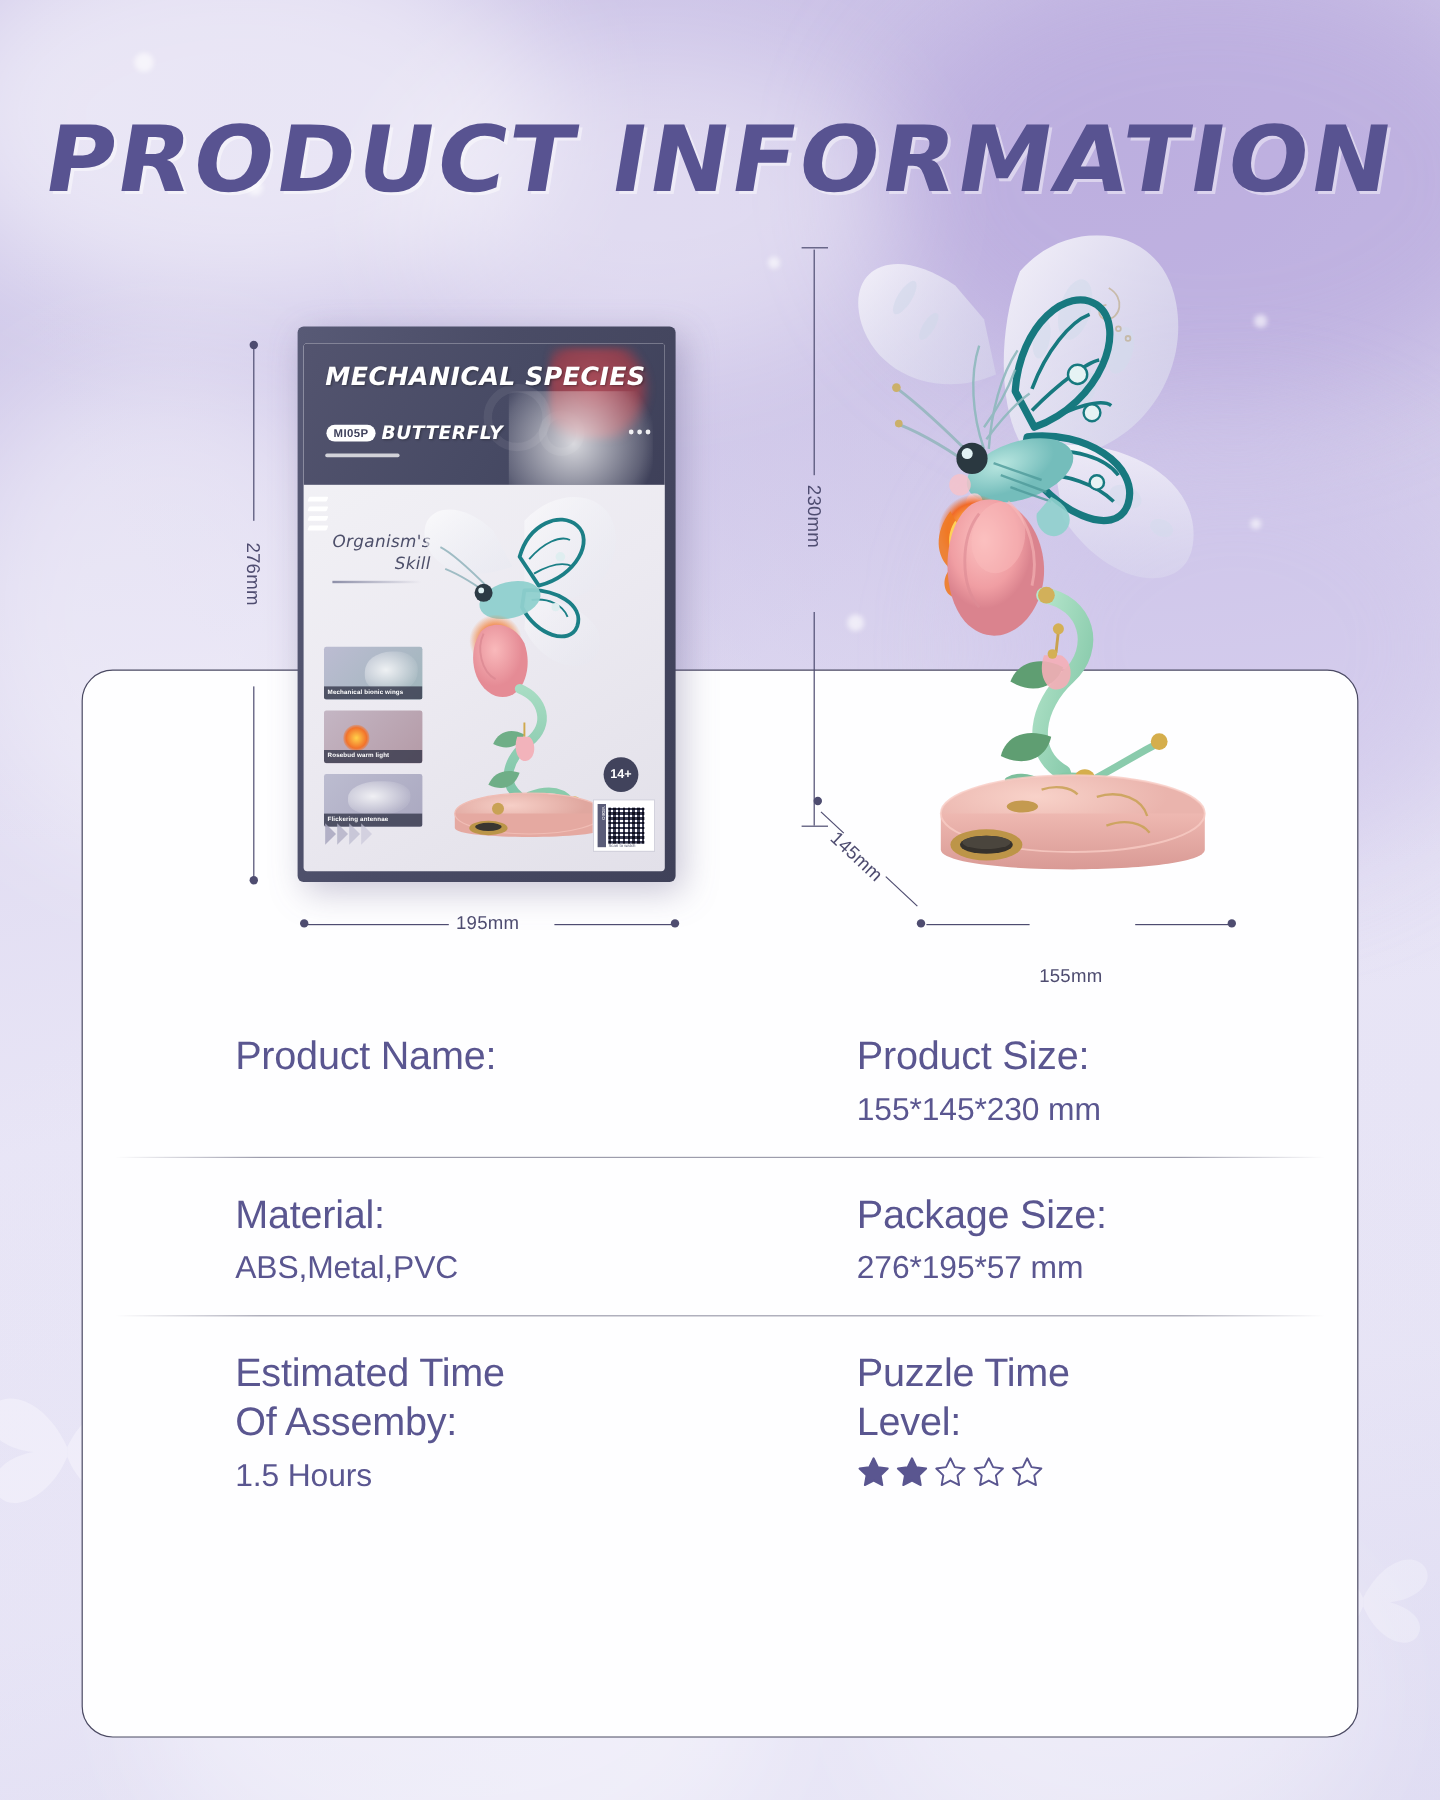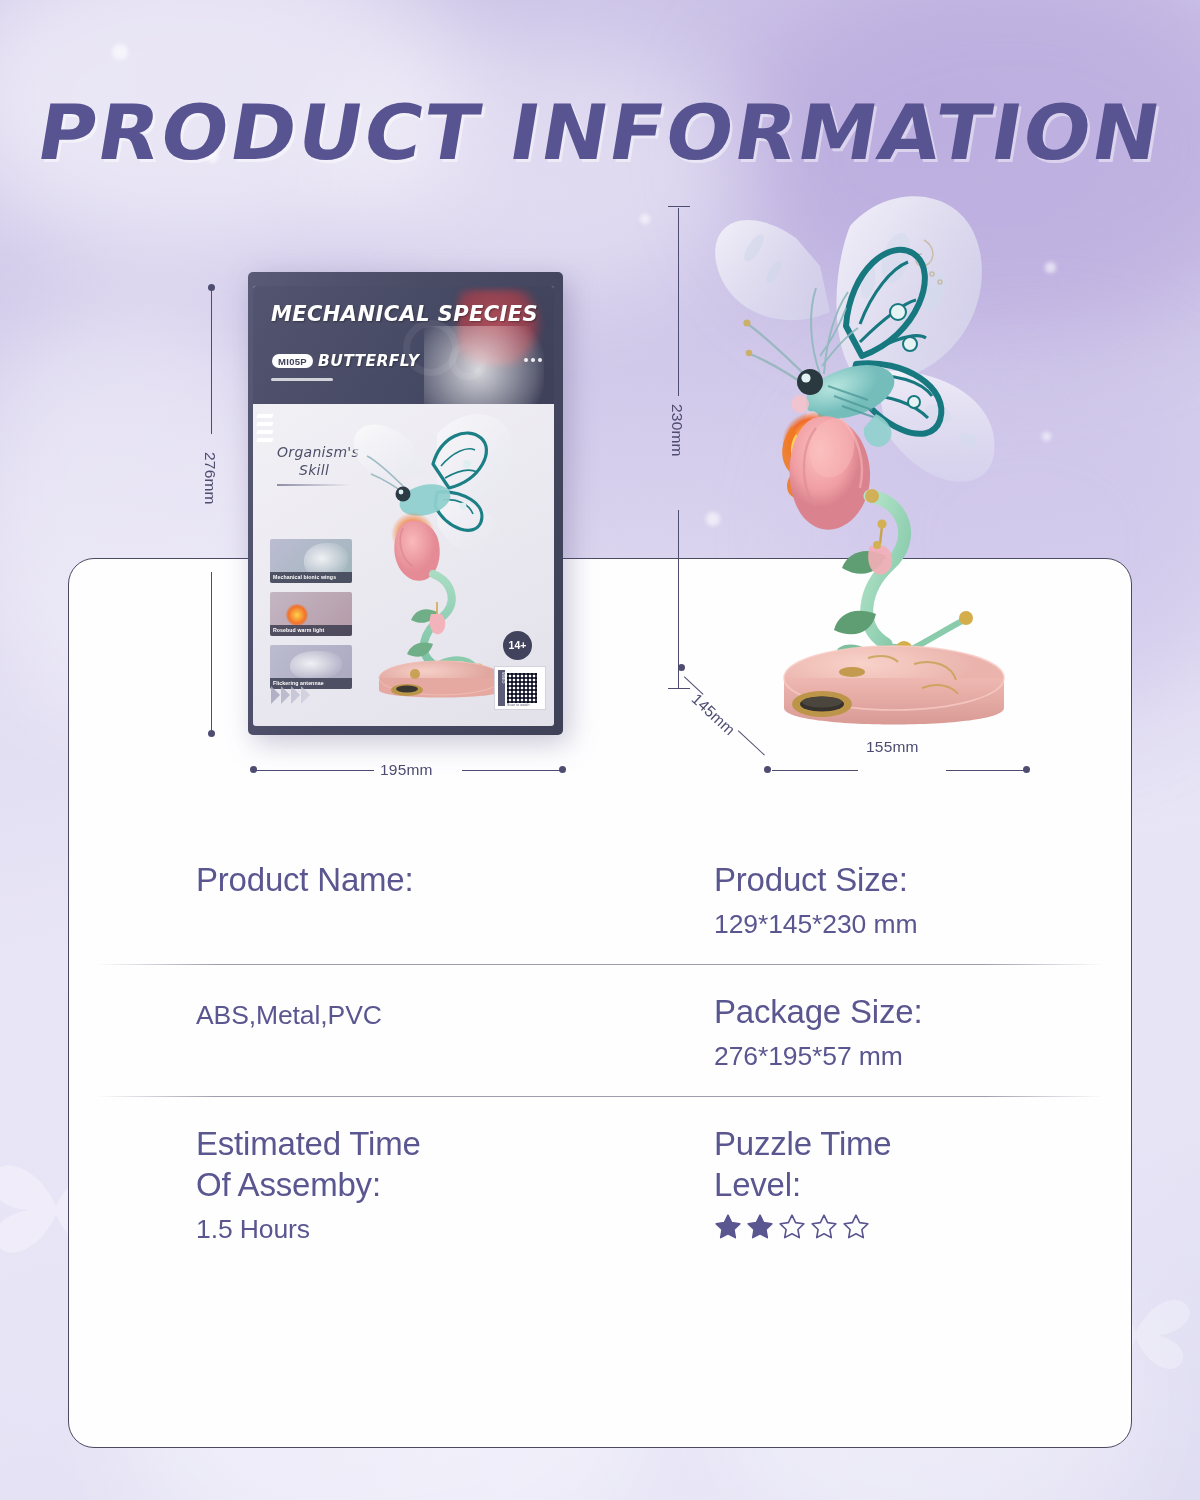--- a/index.html
+++ b/index.html
@@ -117,21 +117,21 @@
   }
   .bh-dots { position:absolute; right:12px; top:72px; display:flex; gap:3px; }
   .bh-dots i { width:4px; height:4px; background:#fff; border-radius:50%; display:block; opacity:.9; }
   .bh-line { position:absolute; left:18px; top:92px; width:62px; height:3px; background:rgba(255,255,255,.75); border-radius:2px; }
   .bh-slashes { position:absolute; left:4px; top:128px; width:14px; height:40px; }
   .bh-slashes span { position:absolute; width:16px; height:3.5px; background:#fff; transform:skewX(-22deg); border-radius:1px; }
 
   .tagline {
     position:absolute; left:24px; top:158px;
     font-family:"DejaVu Sans", sans-serif;
-    font-style:italic; color:#4d4f6a; letter-spacing:.3px;
+    font-style:italic; color:#4d4f6a; letter-spacing:.3px;text-align:right;
   }
   .tagline .t1 { font-size:14px; display:block; }
   .tagline .t2 { font-size:14px; display:block; margin-left:22px; margin-top:2px; }
   .tagline .tl { display:block; width:74px; height:1.5px; background:linear-gradient(90deg,#8d8fa8,rgba(141,143,168,0)); margin-top:6px; }
 
   .thumbs { position:absolute; left:17px; top:253px; width:82px; }
   .thumb {
     width:82px; height:44px; margin-bottom:9px; border-radius:2px; position:relative; overflow:hidden;
     background:linear-gradient(135deg,#b9b6cc,#a9a6bf);
   }
@@ -575,41 +575,42 @@
   <div class="vline" style="left:678px;top:510px;height:178px;"></div>
   <div class="hline" style="left:668px;top:688px;width:22px;"></div>
 
   <div class="dot" style="left:678px;top:664px;"></div>
   <div class="hline" style="left:684px;top:676px;width:26px;transform:rotate(43deg);transform-origin:left center;"></div>
   <div class="dim-label" style="left:700px;top:690px;transform:rotate(43deg);transform-origin:left top;">145mm</div>
   <div class="hline" style="left:738px;top:730px;width:36px;transform:rotate(43deg);transform-origin:left center;"></div>
   <div class="dot" style="left:764px;top:766px;"></div>
 
   <div class="hline" style="left:772px;top:770px;width:86px;"></div>
-  <div class="dim-label" style="left:866px;top:738px;">155mm</div>
+  <div class="dim-label" style="left:866px;top:805px;">155mm</div>
   <div class="hline" style="left:946px;top:770px;width:78px;"></div>
   <div class="dot" style="left:1023px;top:766px;"></div>
 </div>
 
 <div class="info">
 
   <div class="row r1">
     <div class="cell cell-l">
       <div class="lbl">Product Name:</div>
     </div>
     <div class="cell cell-r">
       <div class="lbl">Product Size:</div>
-      <div class="val">129*145*230 mm</div>
+      <div class="val">155*145*230 mm</div>
     </div>
   </div>
 
   <div class="divider"></div>
 
   <div class="row r2">
     <div class="cell cell-l">
+      <div class="lbl">Material:</div>
       <div class="val">ABS,Metal,PVC</div>
     </div>
     <div class="cell cell-r">
       <div class="lbl">Package Size:</div>
       <div class="val">276*195*57 mm</div>
     </div>
   </div>
 
   <div class="divider"></div>
 

